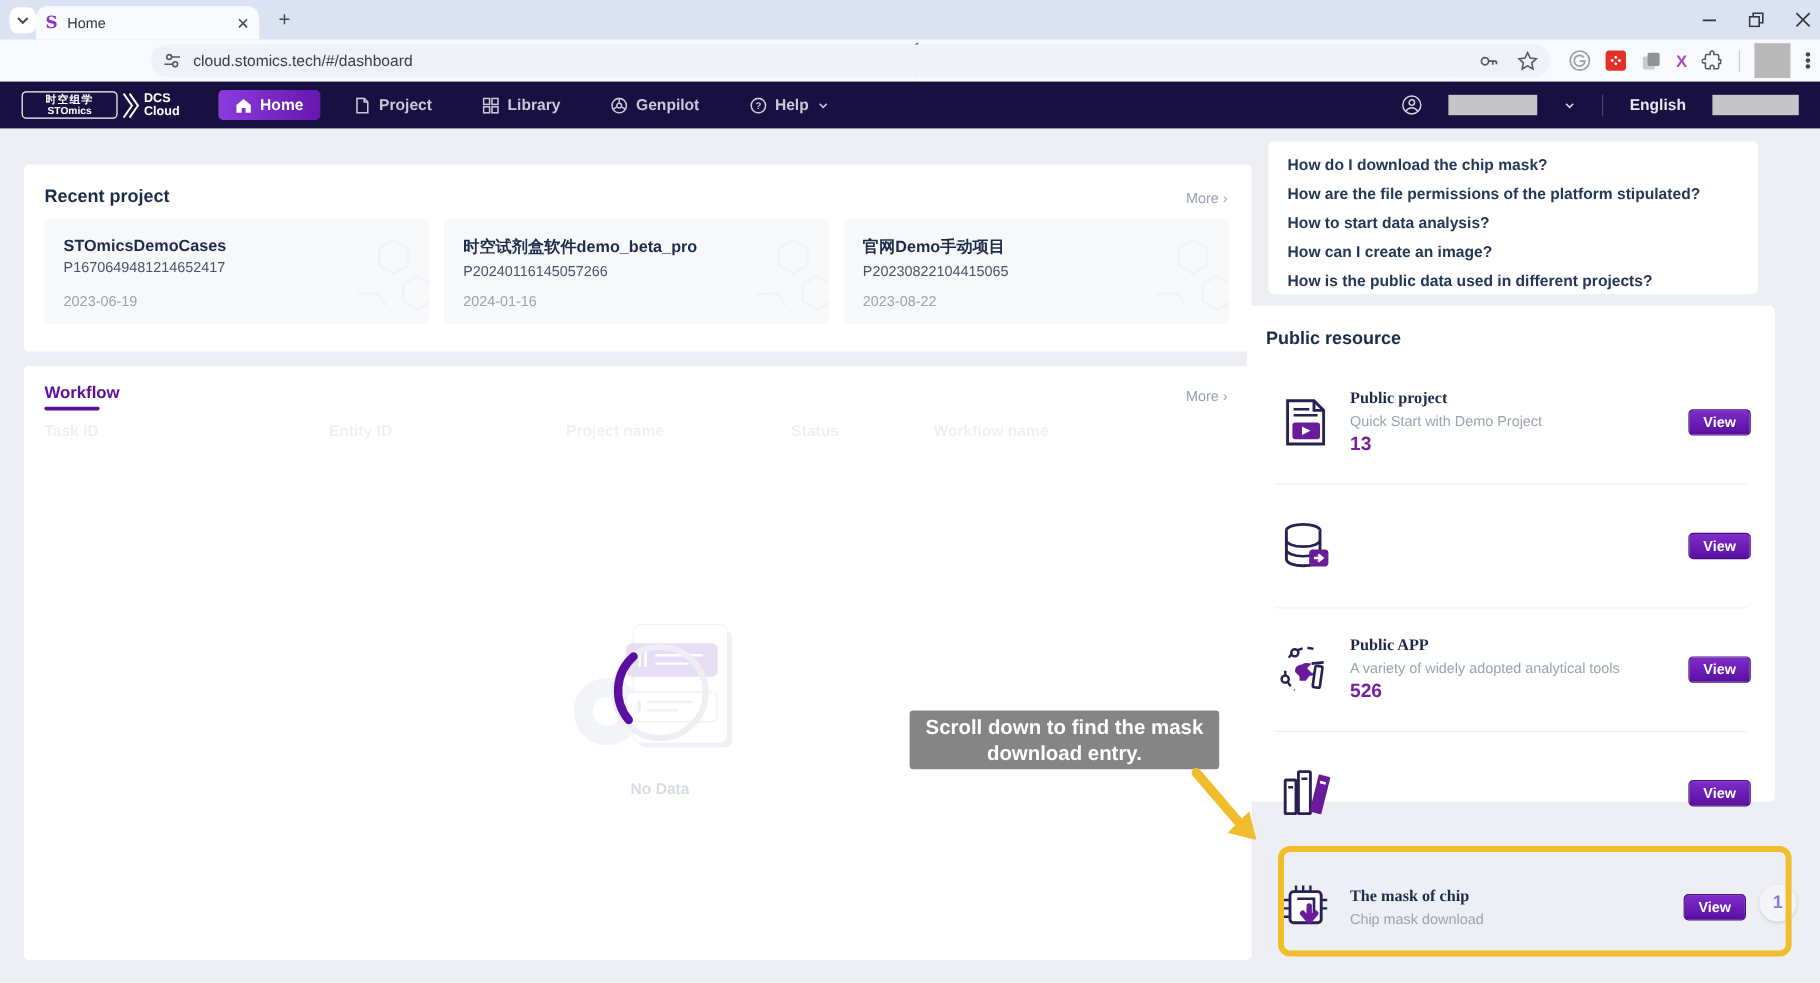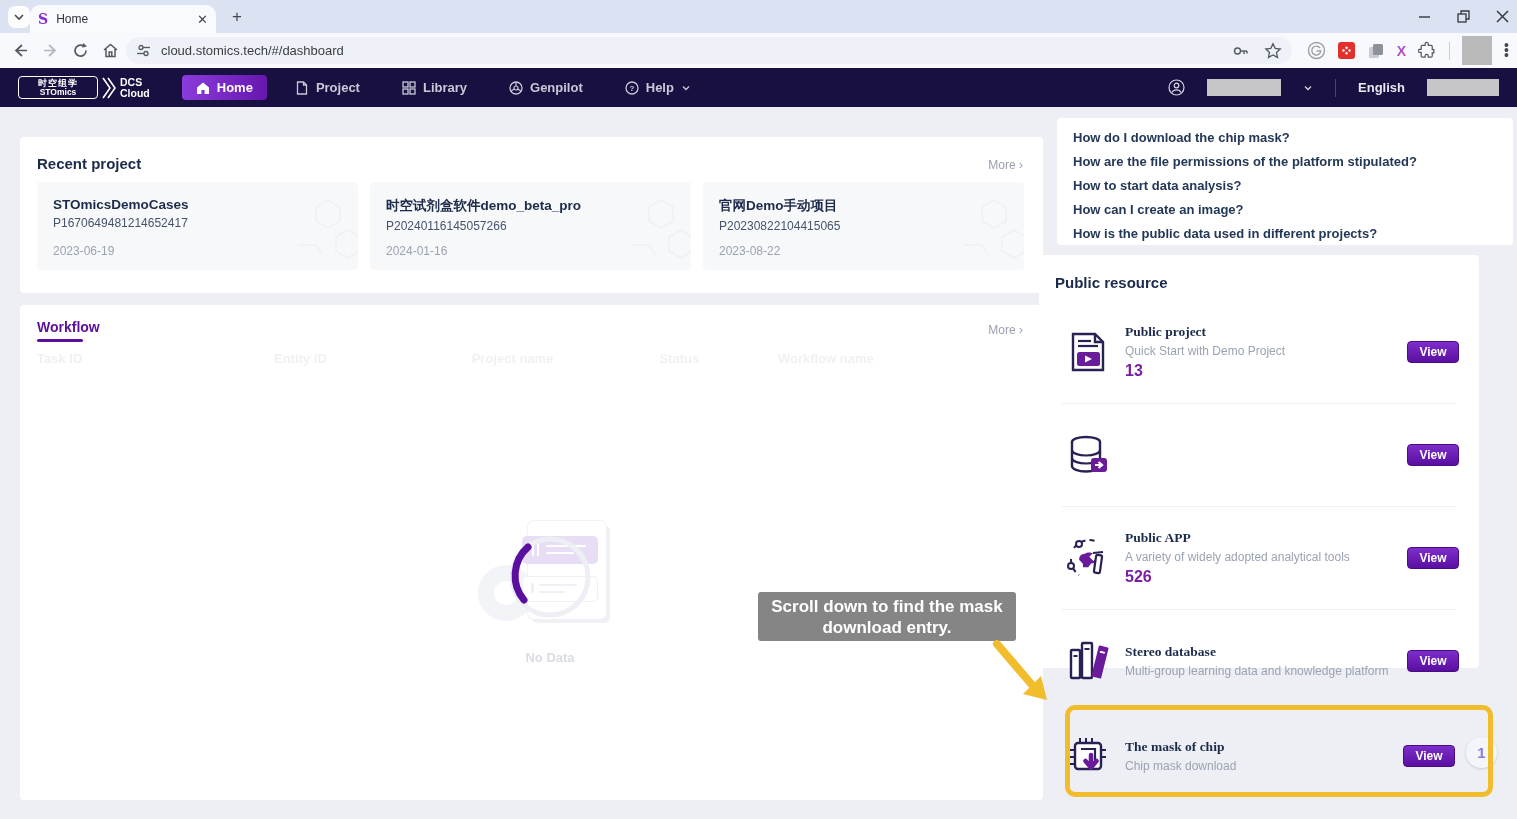--- a/index.html
+++ b/index.html
@@ -10,21 +10,21 @@
   .tabstrip { position:absolute; left:0; top:0; width:1517px; height:33px; background:#dbe3f3; }
   .tab-search { position:absolute; left:8px; top:6px; width:22px; height:22px; background:#fdfdfe; border-radius:7px; display:flex; align-items:center; justify-content:center; color:#45484d; }
   .tab { position:absolute; left:30px; top:5px; width:186px; height:28px; background:#f8fafd; border-radius:10px 10px 0 0; display:flex; align-items:center; padding:0 8px; gap:8px; }
   .tab-favicon { font-weight:bold; font-size:14px; color:#8a2fd0; font-family:"DejaVu Serif", serif; }
   .tab-title { font-size:12px; color:#2f3237; flex:1; }
   .tab-close { font-size:13px; color:#45484d; }
   .new-tab { position:absolute; left:228px; top:8px; width:18px; height:18px; color:#45484d; font-size:17px; line-height:17px; text-align:center; }
   .win-controls { position:absolute; right:8px; top:0; height:33px; display:flex; align-items:center; gap:26px; color:#33363b; }
   .win-controls svg { display:block; }
 
-  .toolbar { position:absolute; left:0; top:33px; width:1517px; height:35px; background:#f8f9fc; display:flex; align-items:center; }
+  .toolbar { position:absolute; left:0; top:33px; width:1517px; height:35px; background:#f8f9fc; display:flex; align-items:center;flex-direction:column; }
   .tb-icon { width:20px; height:20px; margin-left:10px; display:flex; align-items:center; justify-content:center; color:#55595f; }
   .tb-icon.disabled { color:#b3b8c0; }
   .url-pill { position:absolute; left:126px; top:4px; width:1166px; height:27px; background:#eef1f8; border-radius:14px; display:flex; align-items:center; padding:0 10px; gap:10px; }
   .url-text { font-size:13px; color:#3c4043; flex:1; }
   .pill-right { display:flex; align-items:center; gap:14px; color:#55595f; }
   .ext-row { position:absolute; right:8px; top:2px; height:31px; display:flex; align-items:center; gap:12px; }
   .ext-x { font-weight:bold; font-size:14px; background:linear-gradient(135deg,#7a5cff,#e0407a); -webkit-background-clip:text; background-clip:text; color:transparent; }
   .ext-red { width:17px; height:17px; background:#e3302b; border-radius:3px; display:grid; place-items:center; }
   .avatar-redact { width:30px; height:29px; background:#b9b9ba; }
   .sep-v { width:1px; height:18px; background:#c9cdd4; }
@@ -74,21 +74,21 @@
   .empty-state { position:absolute; left:430px; top:200px; width:200px; height:160px; }
   .donut { position:absolute; left:28px; top:60px; width:56px; height:56px; border-radius:50%; border:16px solid #f3f4f8; }
   .doc { position:absolute; left:78px; top:16px; width:78px; height:98px; background:#fff; border-radius:6px; box-shadow:4px 4px 0 #f0f1f6, 0 0 0 1px #f2f3f7; }
   .doc-bar { position:absolute; left:-6px; top:15px; width:76px; height:28px; background:#e7def6; border-radius:5px; }
   .doc-bar i { position:absolute; background:#fff; height:2px; border-radius:1px; }
   .doc-box2 { position:absolute; left:-6px; top:55px; width:76px; height:26px; border:1px solid #eef0f5; border-radius:5px; background:#fff; }
   .doc-box2 i { position:absolute; background:#eef0f5; height:2px; border-radius:1px; }
   .empty-text { position:absolute; left:0; width:200px; top:145px; text-align:center; font-size:13px; font-weight:bold; color:#d9dce4; }
 
   
-  #faq-card { left:1057px; top:118px; width:456px; height:127px; padding:8px 16px; }
+  #faq-card { left:1057px; top:118px; width:408px; height:127px; padding:8px 16px; }
   .faq-item { font-size:13px; font-weight:bold; color:#233757; line-height:24px; }
 
   #resource-card { left:1039px; top:255px; width:440px; height:413px; }
   #resource-card .card-title { position:absolute; left:16px; top:19px; }
   .res-row { position:absolute; left:0; width:440px; height:103px; }
   .res-divider { position:absolute; left:23px; right:23px; top:0; height:1px; background:#f0f1f4; }
   .res-icon { position:absolute; left:26px; top:50%; transform:translateY(-50%); width:46px; height:46px; }
   .res-text { position:absolute; left:86px; top:50%; transform:translateY(-50%); }
   .res-name { font-size:13.5px; font-weight:bold; color:#1c2b4a;font-family:Liberation Serif, serif; }
   .res-desc { font-size:12px; color:#9aa3b2; margin-top:4px; }
@@ -419,24 +419,20 @@
       <svg class="res-icon" viewBox="0 0 46 46">
         <rect x="6" y="12" width="9" height="28" rx="1" fill="#fff" stroke="#272253" stroke-width="2.4"></rect>
         <line x1="8.5" y1="18" x2="12.5" y2="18" stroke="#272253" stroke-width="2"></line>
         <rect x="17" y="5" width="10" height="35" rx="1" fill="#fff" stroke="#272253" stroke-width="2.4"></rect>
         <line x1="19.5" y1="11" x2="24.5" y2="11" stroke="#272253" stroke-width="2"></line>
         <g transform="rotate(14 35 24)">
           <rect x="30" y="8" width="10" height="32" rx="1" fill="#6a1b9a"></rect>
           <line x1="32.5" y1="14" x2="37.5" y2="14" stroke="#fff" stroke-width="2"></line>
         </g>
       </svg>
-      <div class="res-text">
-        <div class="res-name">Stereo database</div>
-        <div class="res-desc">Multi-group learning data and knowledge platform</div>
-      </div>
       <div class="view-btn">View</div>
     </div>
 
     <div class="res-row" style="top:457px;height:88px">
       <svg class="res-icon" viewBox="0 0 46 46">
         <rect x="10" y="10" width="26" height="26" rx="3" fill="#fff" stroke="#272253" stroke-width="2.4"></rect>
         <path d="M16 16 H30 V30" fill="none" stroke="#272253" stroke-width="2.2"></path>
         <g stroke="#272253" stroke-width="2">
           <line x1="15" y1="10" x2="15" y2="5"></line>
             <line x1="21" y1="10" x2="21" y2="5"></line>

